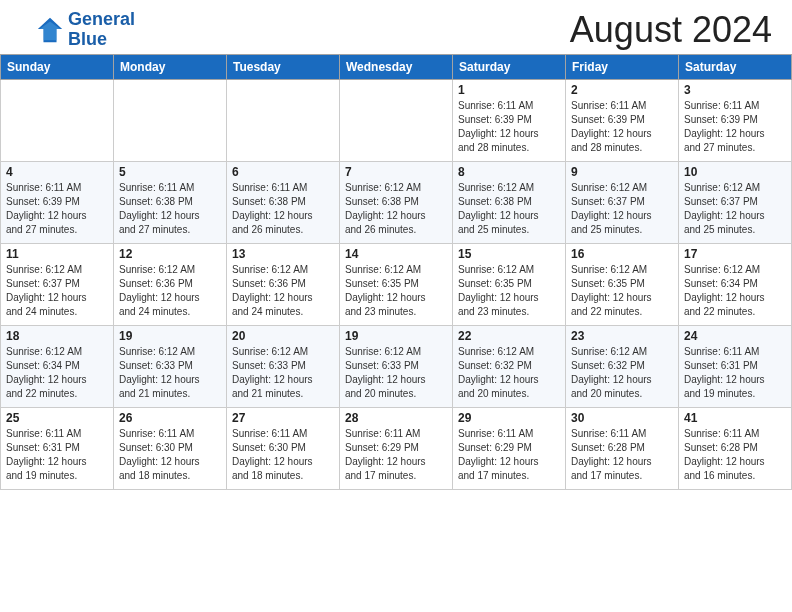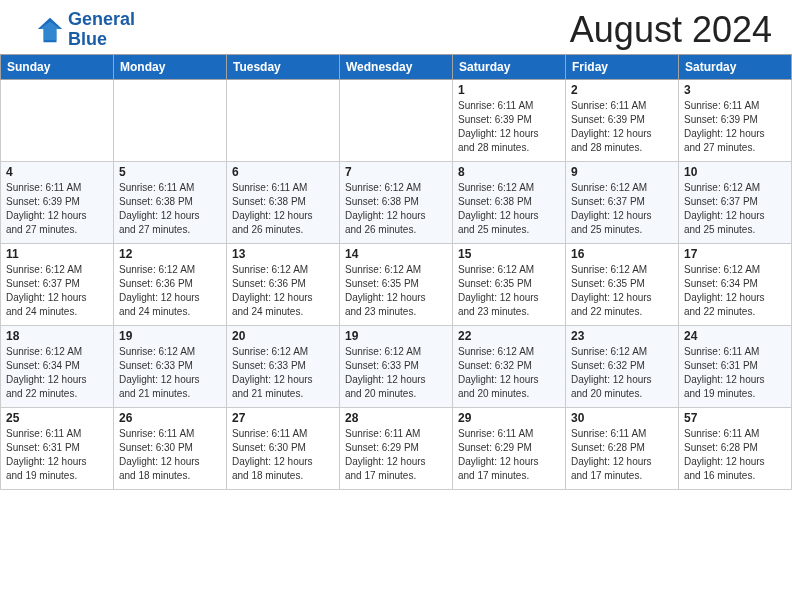--- a/index.html
+++ b/index.html
@@ -248,18 +248,18 @@
         </td>
         <td>
           <div class="day-number">29</div>
           <div class="day-info">Sunrise: 6:11 AM<br>Sunset: 6:29 PM<br>Daylight: 12 hours<br>and 17 minutes.</div>
         </td>
         <td>
           <div class="day-number">30</div>
           <div class="day-info">Sunrise: 6:11 AM<br>Sunset: 6:28 PM<br>Daylight: 12 hours<br>and 17 minutes.</div>
         </td>
         <td>
-          <div class="day-number">57</div>
+          <div class="day-number">41</div>
           <div class="day-info">Sunrise: 6:11 AM<br>Sunset: 6:28 PM<br>Daylight: 12 hours<br>and 16 minutes.</div>
         </td>
       </tr>
     </tbody>
 </table>
 
 </body></html>

